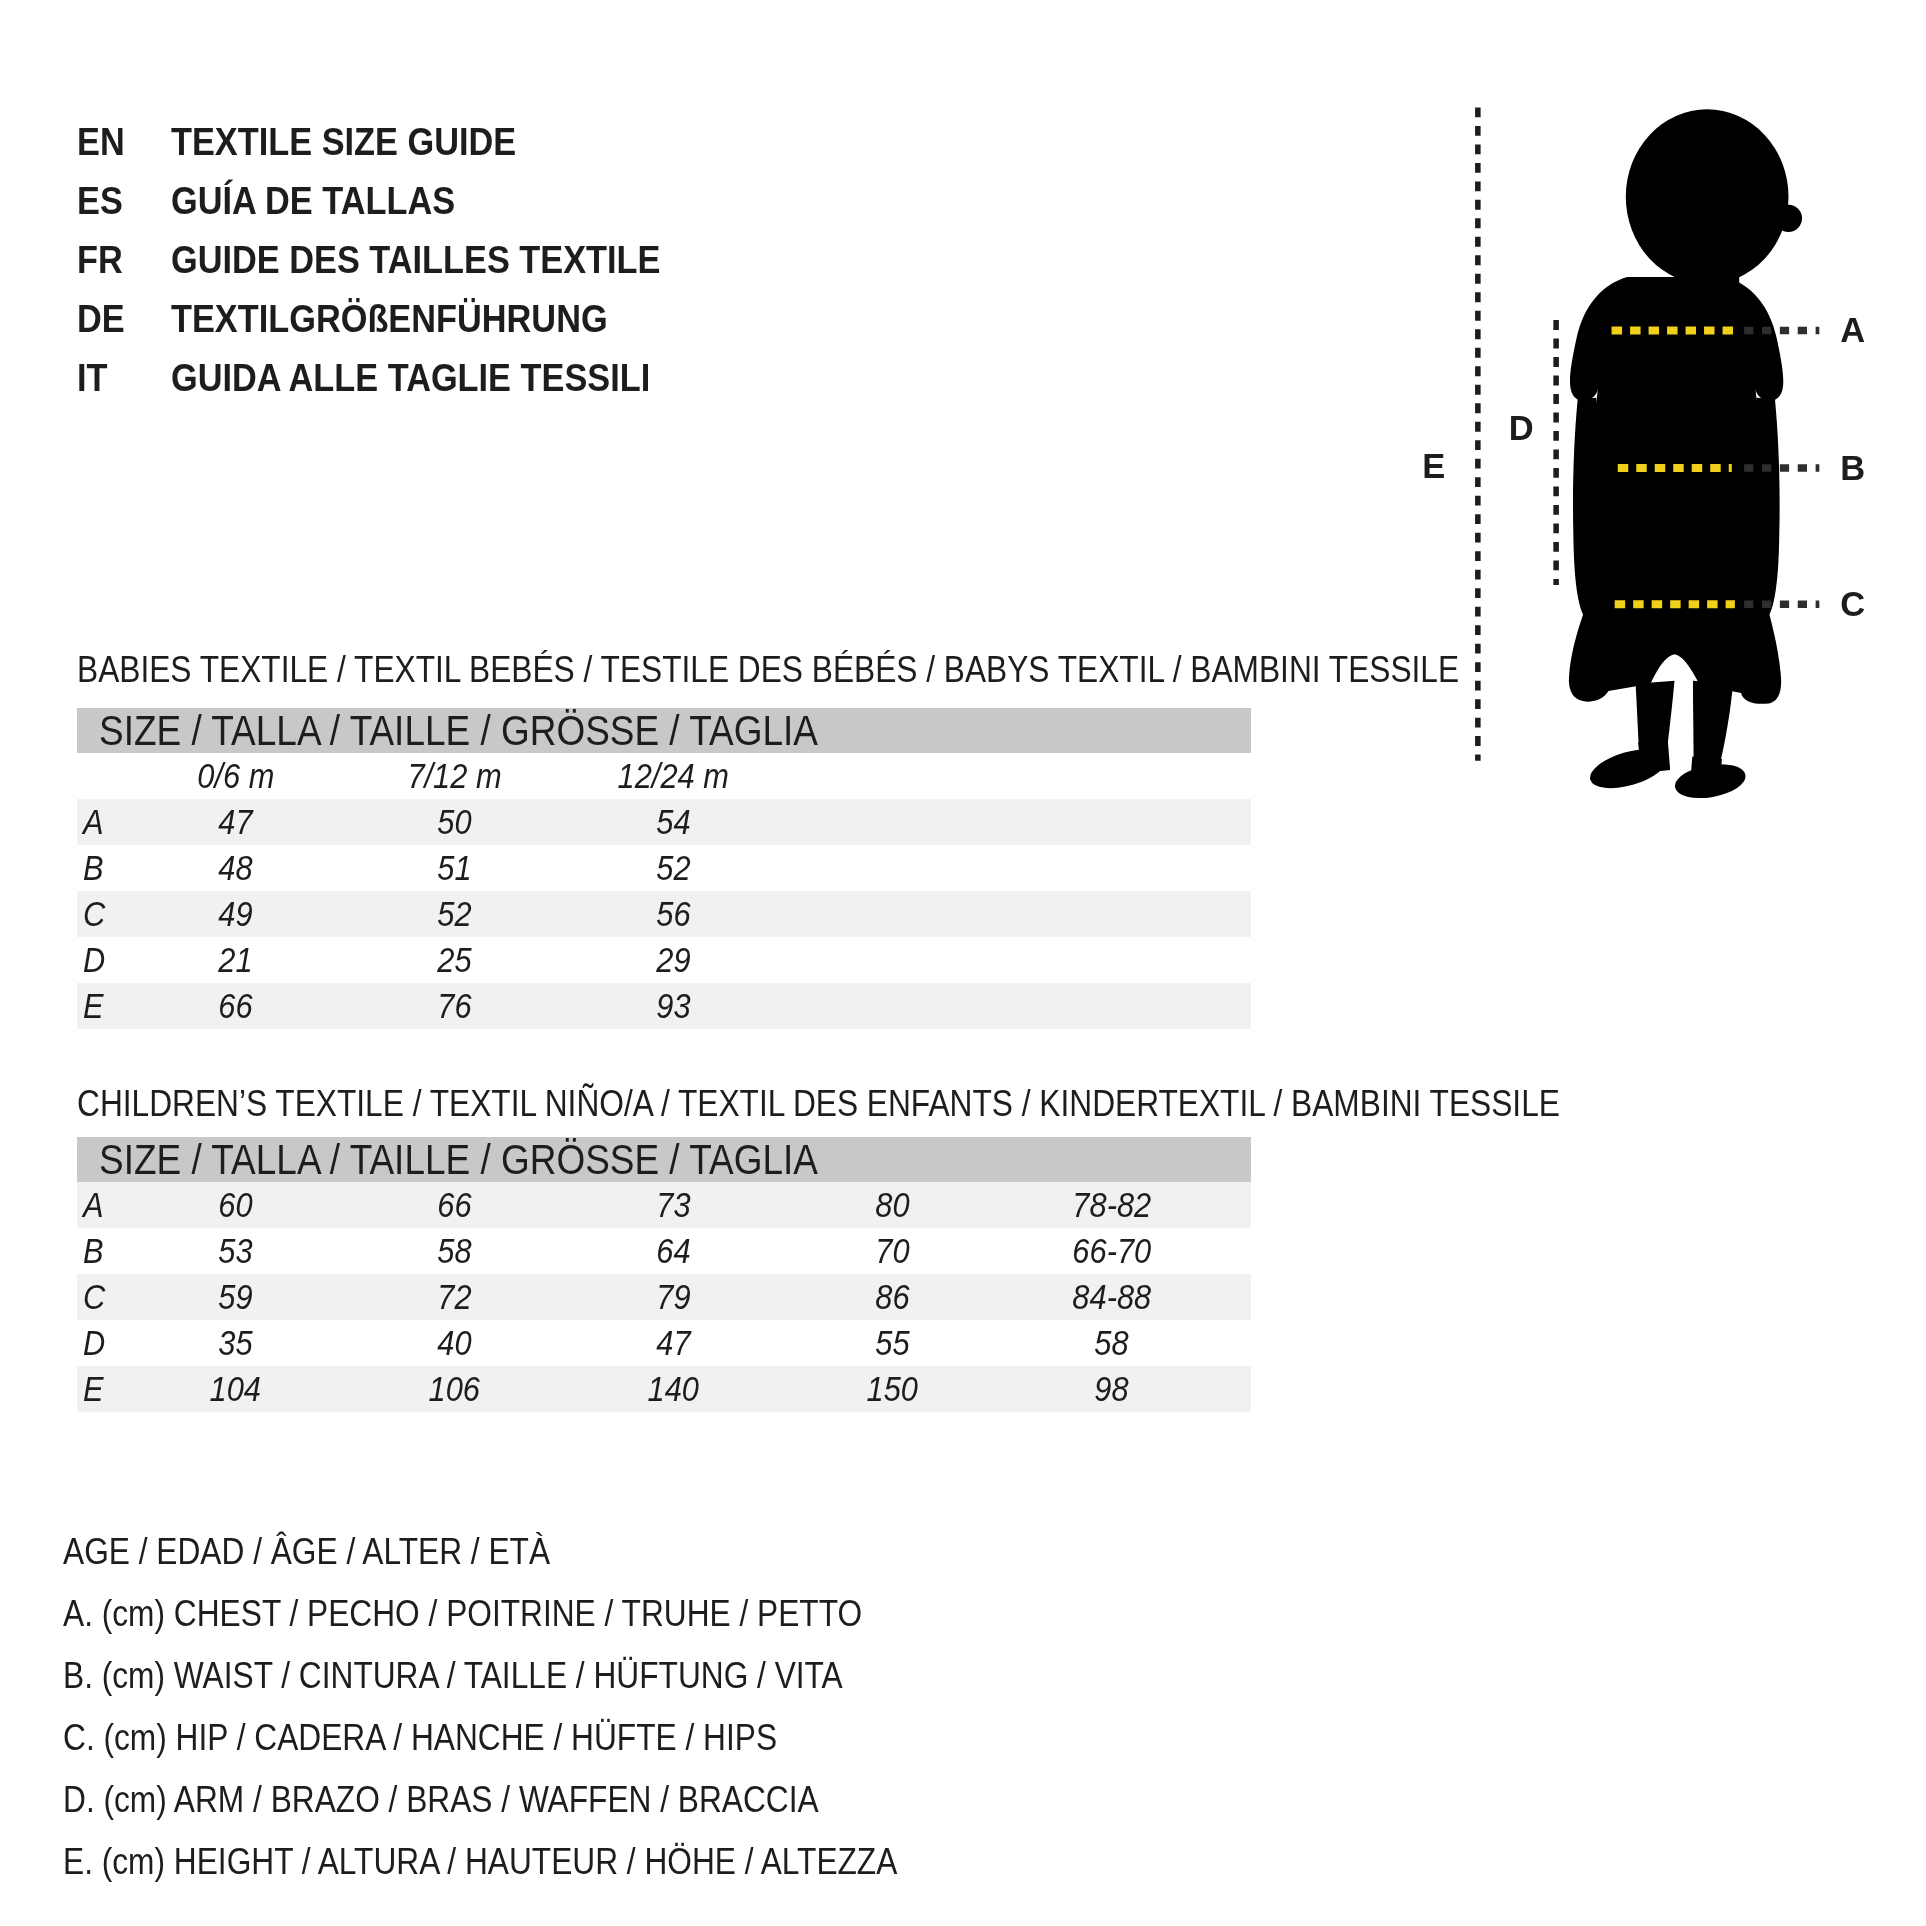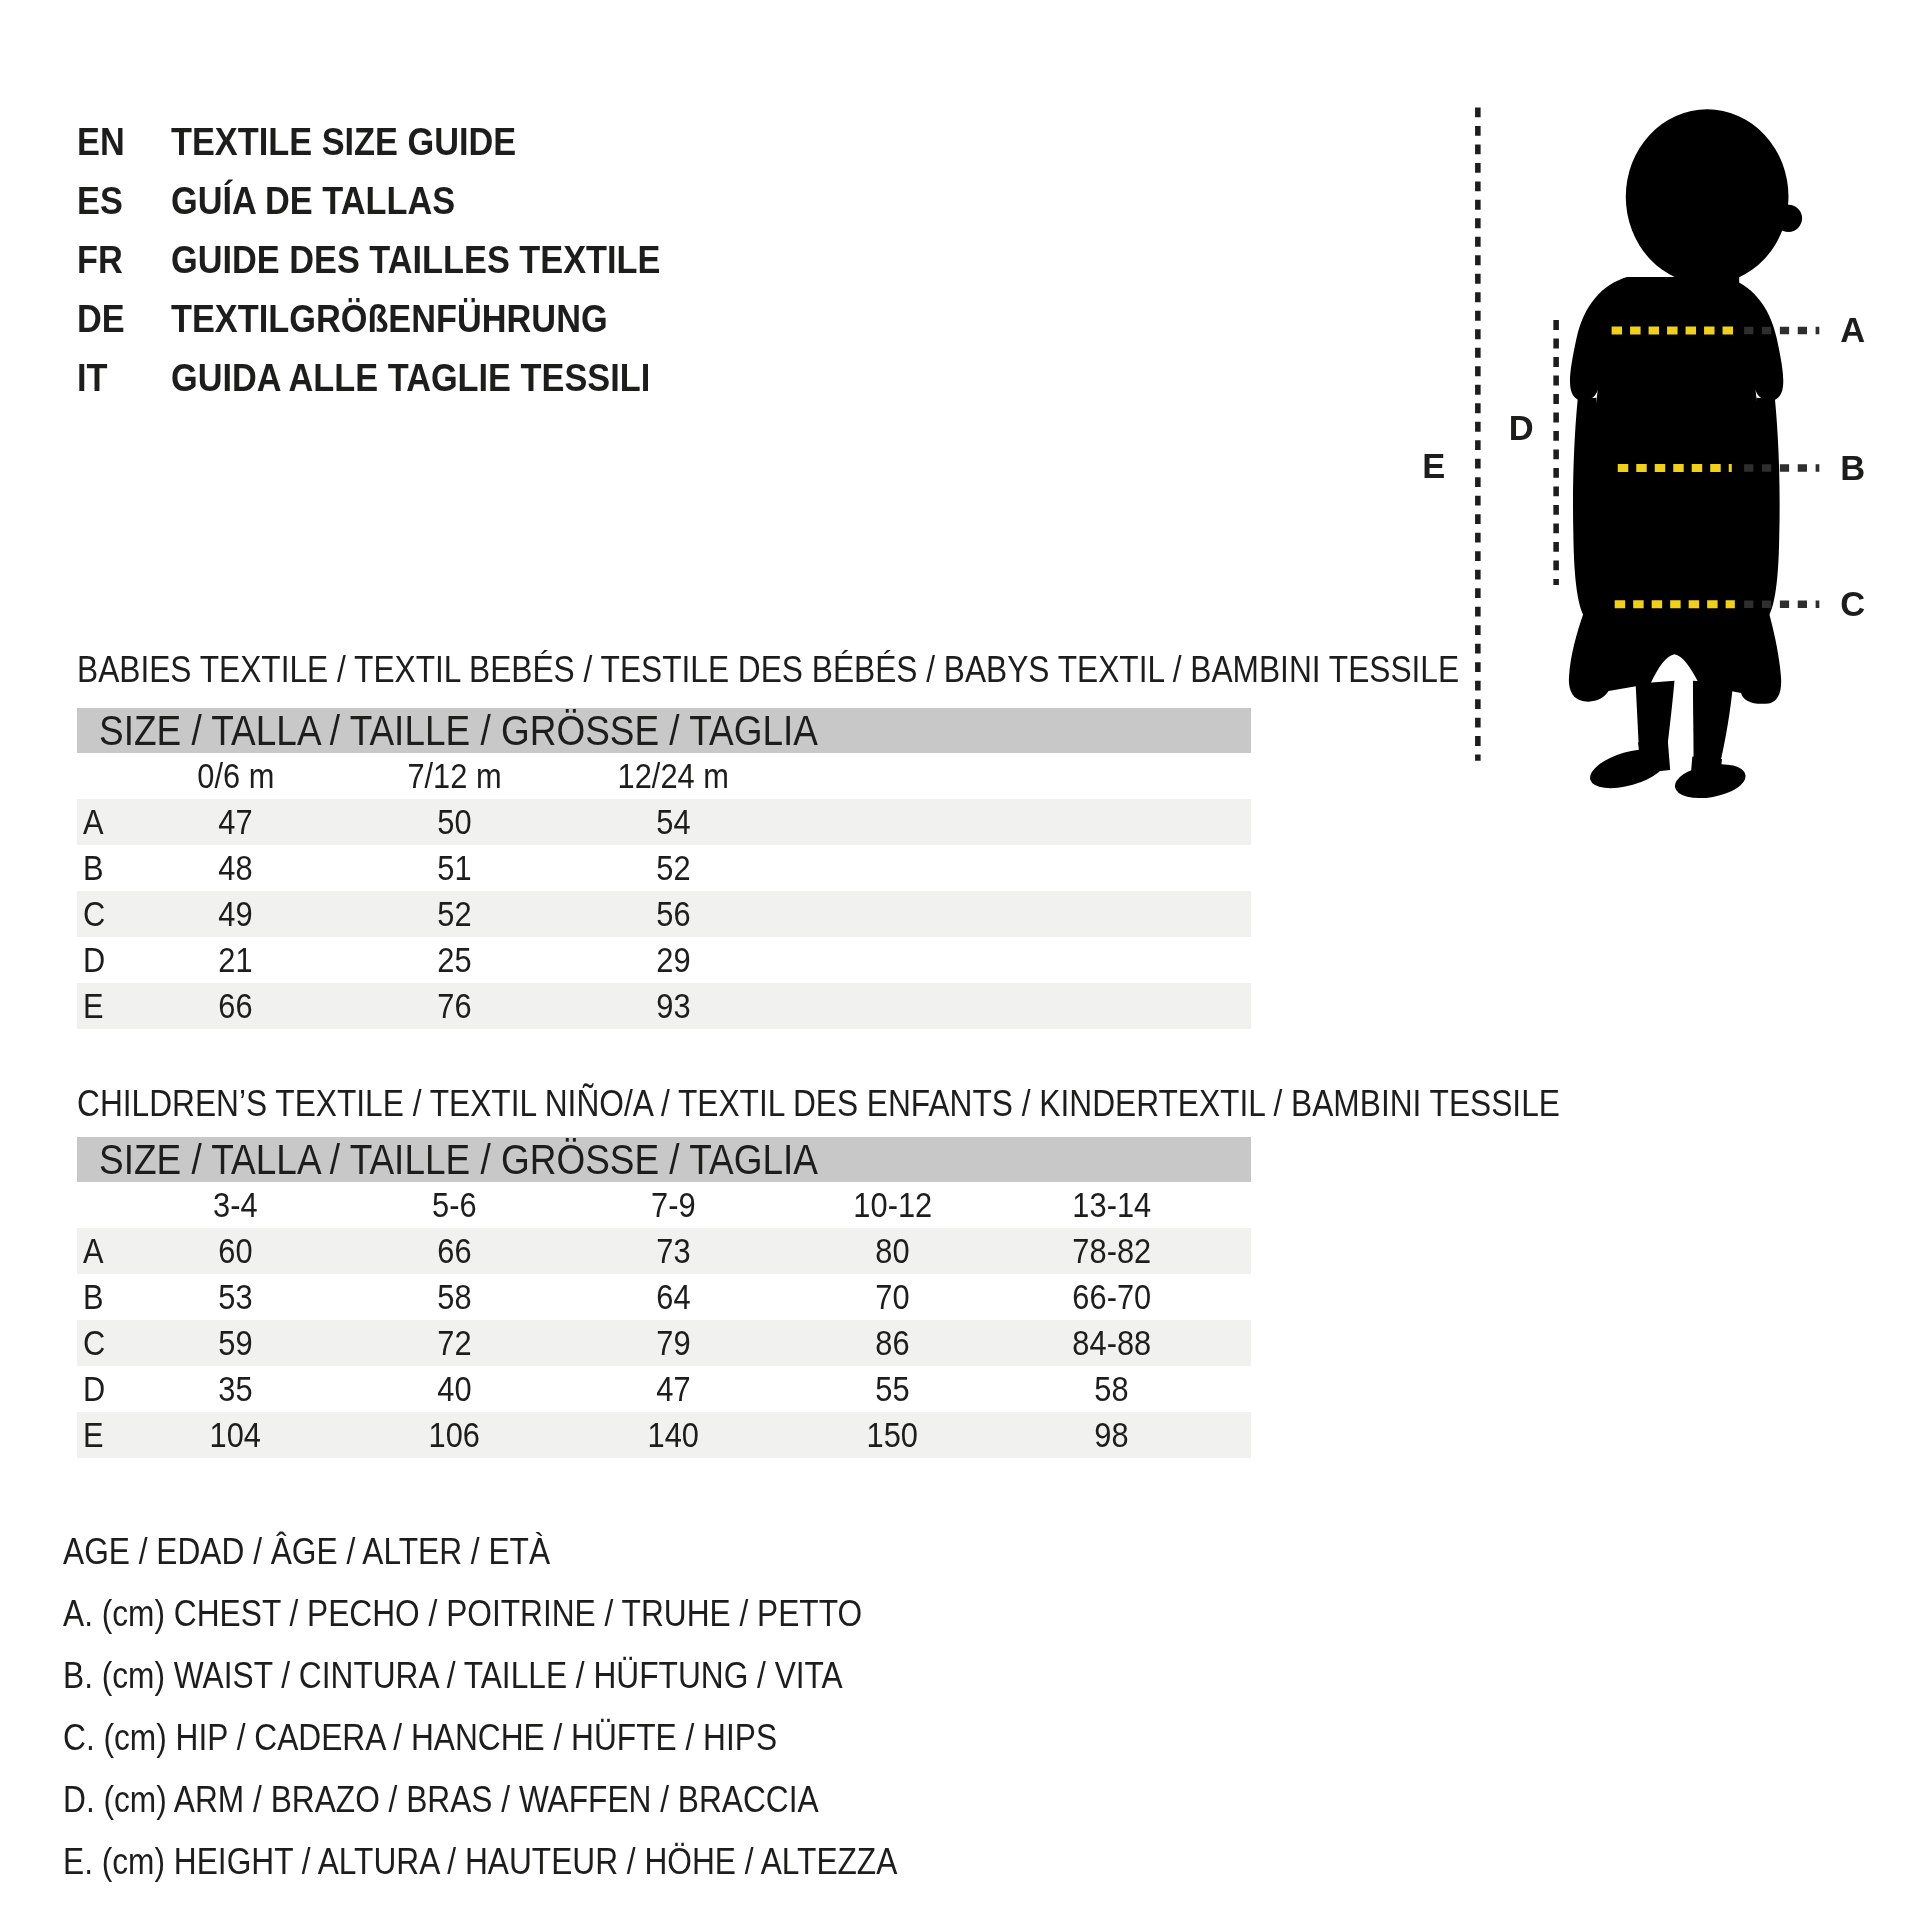--- a/index.html
+++ b/index.html
@@ -18,21 +18,21 @@
   .sec-heading{position:absolute;left:77px;margin:0;font-size:36px;font-weight:400;line-height:1;text-decoration:underline;}
   #babies-heading{top:652px;}
   #children-heading{top:1086px;}
 
   
   .tbl{position:absolute;left:77px;width:1174px;}
   #babies-table{top:708px;}
   #children-table{top:1137px;}
   .size-bar{height:45px;background:var(--table_header_bg,#c8c8c8);display:flex;align-items:center;
             padding-left:21.6px;box-sizing:border-box;font-size:42px;font-weight:400;}
-  .trow{display:grid;align-items:center;height:46px;}
+  .trow{display:grid;align-items:center;height:46px;font-style:italic;}
   .trow.head{height:46px;}
   .trow.stripe{background:var(--row_stripe,#f1f1ef);}
   [data-table="babies"] .trow{grid-template-columns:49px repeat(3,219px);}
   [data-table="children"] .trow{grid-template-columns:49px repeat(5,219px);}
   .cell{text-align:center;font-size:35px;}
   .rlabel{padding-left:6.2px;font-size:35px;text-align:left;}
 
   
   .legend{position:absolute;left:63px;top:1521px;width:1109px;}
   .legend-line{height:62px;display:flex;align-items:center;font-size:36px;}
@@ -171,28 +171,20 @@
       </div>
     </div>
 
   <h2 class="sec-heading" id="children-heading">
     <span class="cx cx-l">CHILDREN’S TEXTILE / TEXTIL NIÑO/A / TEXTIL DES ENFANTS / KINDERTEXTIL / BAMBINI TESSILE</span>
   </h2>
   <div class="tbl" id="children-table" data-table="children">
     <div class="size-bar">
       <span class="cx cx-l">SIZE / TALLA / TAILLE / GRÖSSE / TAGLIA</span>
     </div>
-    <div class="trow head">
-        <div class="rlabel"></div>
-        <div class="cell"><span class="cx">3-4</span></div>
-        <div class="cell"><span class="cx">5-6</span></div>
-        <div class="cell"><span class="cx">7-9</span></div>
-        <div class="cell"><span class="cx">10-12</span></div>
-        <div class="cell"><span class="cx">13-14</span></div>
-      </div>
   <div class="trow stripe">
         <div class="rlabel"><span class="cx cx-l">A</span></div>
         <div class="cell"><span class="cx">60</span></div>
         <div class="cell"><span class="cx">66</span></div>
         <div class="cell"><span class="cx">73</span></div>
         <div class="cell"><span class="cx">80</span></div>
         <div class="cell"><span class="cx">78-82</span></div>
       </div>
       <div class="trow">
         <div class="rlabel"><span class="cx cx-l">B</span></div>

